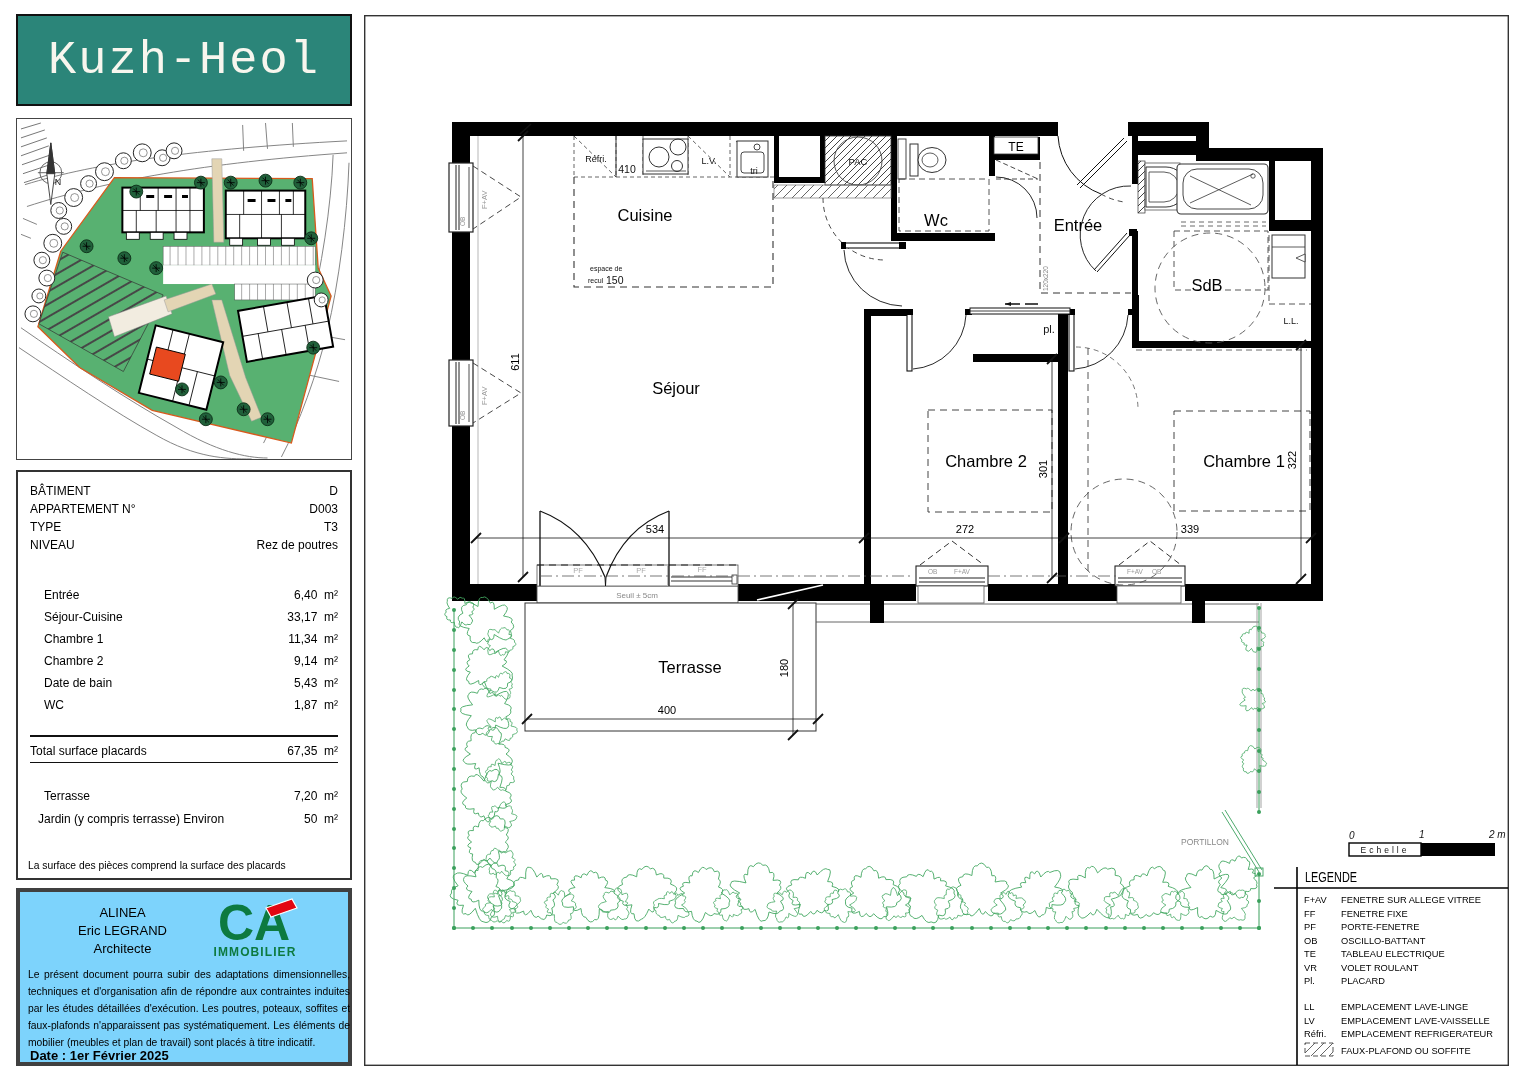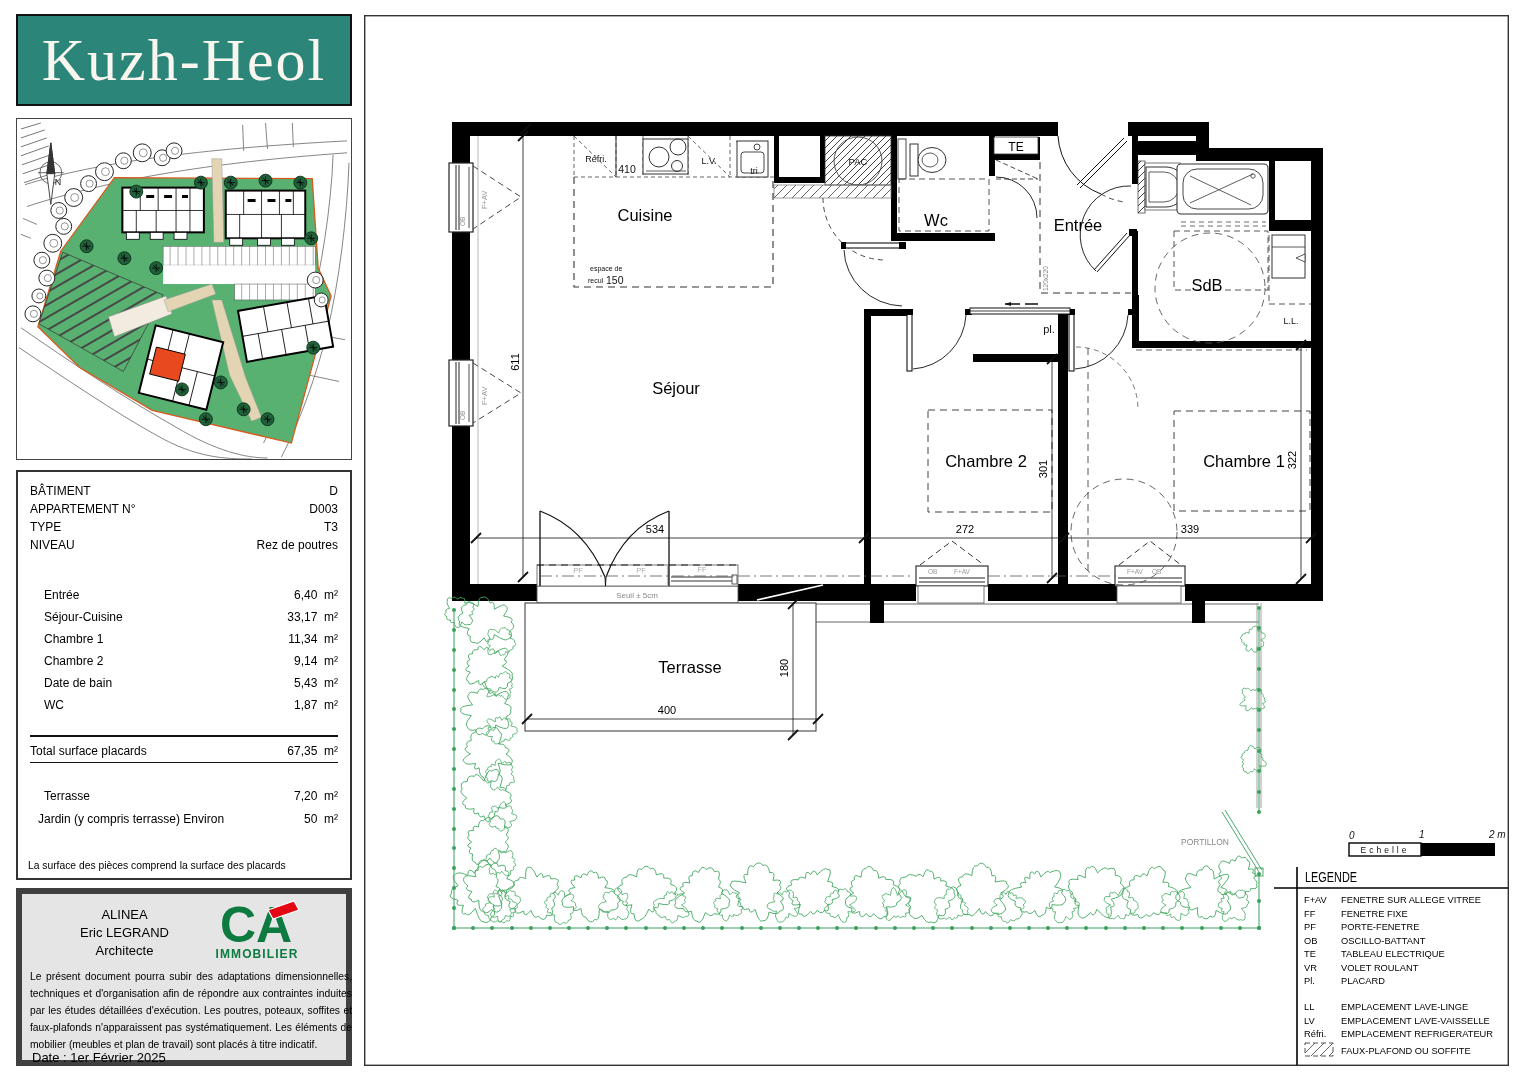--- a/index.html
+++ b/index.html
@@ -1,26 +1,26 @@
 <!DOCTYPE html>
 <html><head><meta charset="utf-8"><style>
 *{margin:0;padding:0;box-sizing:border-box}
 html,body{width:1528px;height:1079px;background:#fff;font-family:"Liberation Sans",sans-serif;position:relative;overflow:hidden}
 .abs{position:absolute}
 .logo{left:16px;top:14px;width:336px;height:92px;background:#2b8579;border:2px solid #111;display:flex;align-items:center;justify-content:center}
-.logo span{font-family:Liberation Serif, serif;font-size:60px;color:#f8f6ee;letter-spacing:2px}
+.logo span{font-family:Liberation Mono, monospace;font-size:47px;color:#f8f6ee;letter-spacing:2px}
 .siteplan{left:16px;top:118px;width:336px;height:342px;border:1px solid #444;background:#fff}
 .info{left:16px;top:470px;width:336px;height:410px;border:2px solid #333;background:#fff;font-size:12px;color:#000}
 .row{position:absolute;left:12px;right:12px}
 .lab{float:left}.val{float:right}
 .b{font-weight:normal}
-.arch{left:16px;top:888px;width:336px;height:178px;border:6px solid #404040;background:#e5e5e5}
+.arch{left:16px;top:888px;width:336px;height:178px;border:4px solid #404040;background:#7dd3fc}
 .archname{position:absolute;left:20px;top:12px;width:165px;text-align:center;font-size:13px;line-height:18px}
 .legal{position:absolute;left:8px;top:74px;width:322px;font-size:10.3px;line-height:17px;text-align:justify}
-.date{position:absolute;left:10px;top:156px;font-size:13px;font-weight:normal}
+.date{position:absolute;left:10px;top:156px;font-size:13px;font-weight:bold}
 </style></head><body>
 
 <div class="abs logo">
     <span>Kuzh-Heol</span>
   </div>
 
 <svg class="abs siteplan" viewBox="0 0 336 342">
  <defs>
  <pattern id="perg" patternUnits="userSpaceOnUse" width="11" height="11" patternTransform="rotate(60)">
         <rect width="11" height="11" fill="#58b171"></rect>

